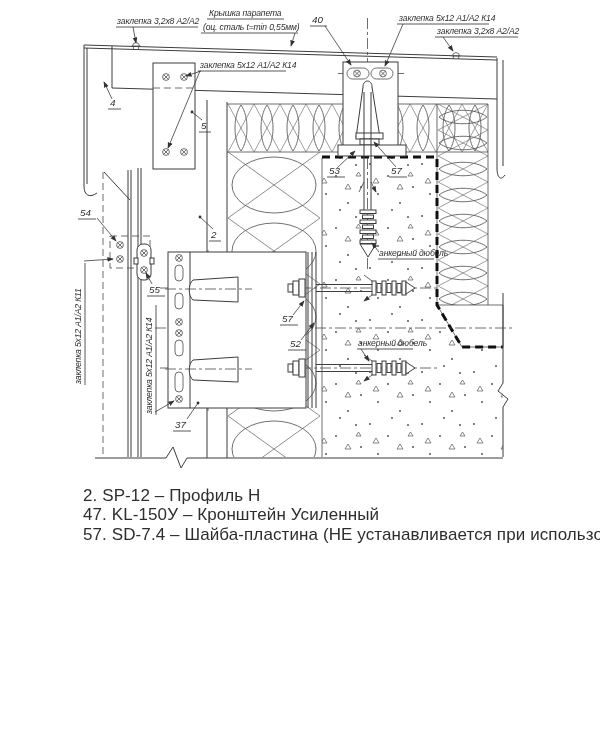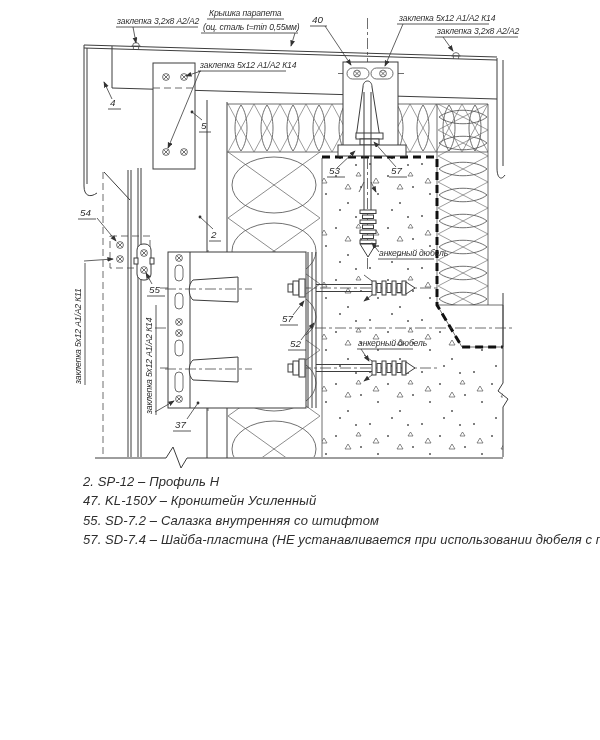--- a/index.html
+++ b/index.html
@@ -10,22 +10,22 @@
   .lbl{font-size:8.6px;letter-spacing:-0.15px;}
   .num{font-size:9.8px;}
   .ln{stroke:#3d3d3d;stroke-width:1;fill:none;}
   .th{stroke:#4a4a4a;stroke-width:0.8;fill:none;}
   .wh{fill:#ffffff;stroke:#3d3d3d;stroke-width:1;}
   .dd{stroke:#4a4a4a;stroke-width:0.8;fill:none;stroke-dasharray:11 3 3 3;}
   .hid{stroke:#4a4a4a;stroke-width:0.8;fill:none;stroke-dasharray:7 4;}
   .thk{stroke:#101010;stroke-width:3;fill:none;stroke-dasharray:8 5;}
   .leader{stroke:#3a3a3a;stroke-width:0.8;fill:none;}
   .ul{stroke:#2e2e2e;stroke-width:0.8;}
-  .legend{position:absolute;left:83px;top:472px;width:500px;
-          font-style:italic;font-size:13px;line-height:19.3px;color:#2e2e2e;
+  .legend{position:absolute;left:83px;top:486px;width:500px;
+          font-size:17px;line-height:19.3px;color:#2e2e2e;
           letter-spacing:0.1px;white-space:nowrap;}
 </style>
 </head>
 <body>
 
 <div class="page">
 
 <svg width="600" height="480" viewBox="0 0 600 480">
   <defs>
     <marker id="ar" markerWidth="9" markerHeight="8" refX="7" refY="3" orient="auto">
@@ -290,17 +290,16 @@
     <text transform="translate(81,384) rotate(-90)" class="lbl">заклепка 5x12 А1/А2 К11</text>
     <line x1="85" y1="263" x2="85" y2="385" class="ul"></line>
     <text transform="translate(152,414) rotate(-90)" class="lbl">заклепка 5x12 А1/А2 К14</text>
     <line x1="156" y1="305" x2="156" y2="415" class="ul"></line>
   </g>
 </svg>
 
 <div class="legend">
   <div>2. SP-12 – Профиль Н</div>
   <div>47. KL-150У – Кронштейн Усиленный</div>
-  <div>55. SD-7.2 – Салазка внутренняя со штифтом</div>
   <div>57. SD-7.4 – Шайба-пластина (НЕ устанавливается при использовании дюбеля с пресс-шайбой)</div>
 </div>
 
 </div>
 
 </body></html>

